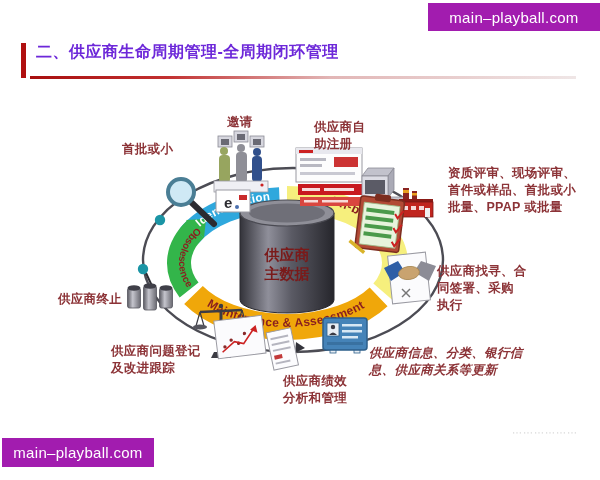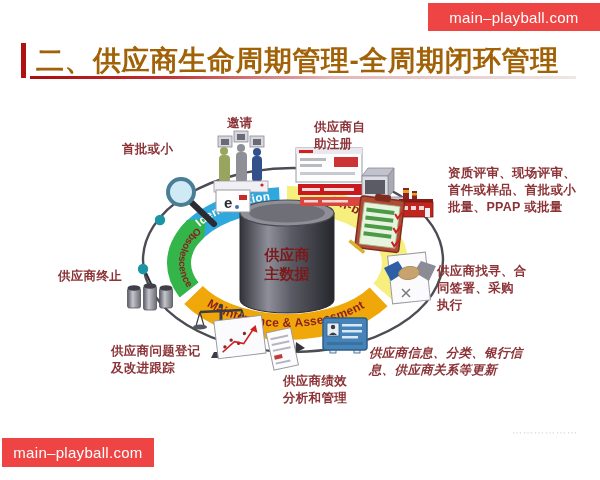--- a/index.html
+++ b/index.html
@@ -1,37 +1,37 @@
 <!DOCTYPE html>
 <html><head>
 <meta charset="utf-8">
 <style>
   html,body{margin:0;padding:0;}
   body{width:600px;height:480px;position:relative;overflow:hidden;background:#ffffff;
        font-family:"Liberation Sans", sans-serif;}
-  .wm{position:absolute;background:#ef4444;color:#ffffff;font-size:15px;
+  .wm{position:absolute;background:#a21caf;color:#ffffff;font-size:15px;
       display:flex;align-items:center;justify-content:center;letter-spacing:.3px;}
   .wm-tr{left:428px;top:3px;width:172px;height:28px;}
   .wm-bl{left:2px;top:438px;width:152px;height:29px;}
-  .title{position:absolute;left:36px;top:42px;width:545px;font-size:28px;font-weight:bold;
-         color:#a16207;letter-spacing:.5px;white-space:nowrap;}
+  .title{position:absolute;left:36px;top:42px;width:545px;font-size:16px;font-weight:bold;
+         color:#6d28d9;letter-spacing:.5px;white-space:nowrap;}
   .title-bar{position:absolute;left:21px;top:43px;width:5px;height:35px;background:#b01010;}
   .title-underline{position:absolute;left:30px;top:76px;width:546px;height:3px;
          background:linear-gradient(to right,#a80f0f 0%,#c23030 25%,#e2b6b6 55%,#efe6e6 100%);}
   .lbl{position:absolute;color:#8c3337;font-weight:bold;font-size:12.5px;line-height:1.35;
        white-space:pre-line;letter-spacing:.3px;}
-  .lbl-invite{left:227px;top:115px;}
+  .lbl-invite{left:227px;top:115px;font-family:Liberation Mono, monospace;}
   .lbl-selfreg{left:291px;top:119px;margin-left:23px;}
   .lbl-find{left:122px;top:141px;}
   .lbl-qual{left:448px;top:165px;}
   .lbl-sourcing{left:437px;top:263px;}
   .lbl-info{left:369px;top:345px;font-style:italic;}
   .lbl-perf{left:283px;top:373px;}
   .lbl-issue{left:95px;top:343px;margin-left:16px;}
-  .lbl-term{left:58px;top:268px;}
+  .lbl-term{left:58px;top:291px;}
   .faint{position:absolute;left:512px;top:427px;width:80px;color:rgba(175,175,175,.55);
          font-size:10px;letter-spacing:1px;}
   svg.diagram{position:absolute;left:0;top:0;}
   .ringtxt{font-weight:bold;}
 </style>
 </head>
 <body>
 
 <div class="wm wm-tr">main–playball.com</div>
 <div class="wm wm-bl">main–playball.com</div>

